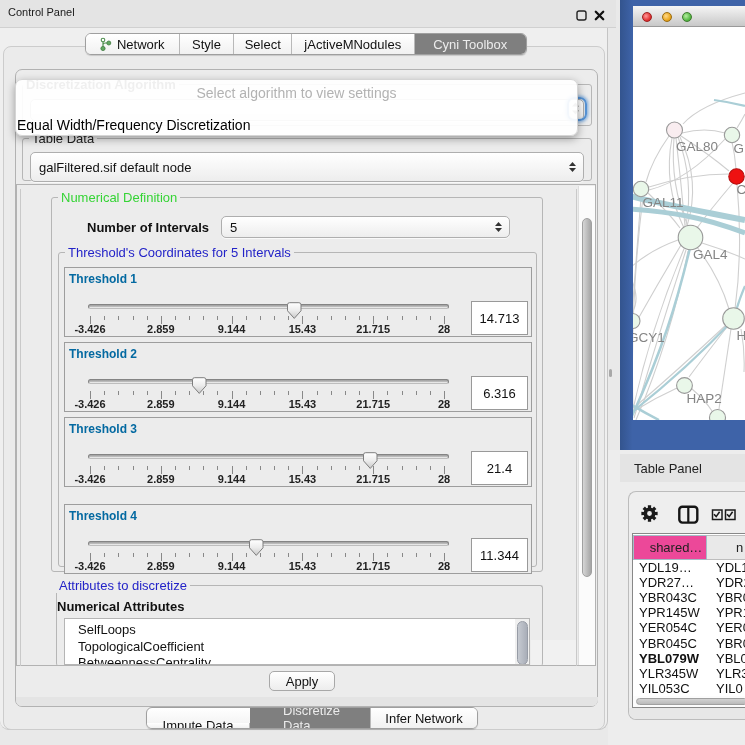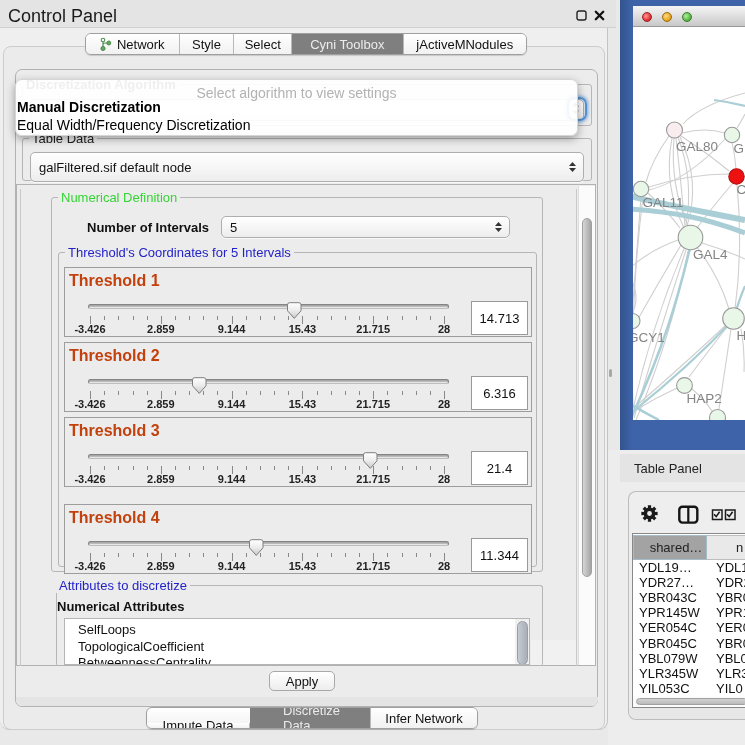--- a/index.html
+++ b/index.html
@@ -2,42 +2,42 @@
 <html><head>
 <meta charset="utf-8">
 <style>
   * { margin:0; padding:0; box-sizing:border-box; }
   html,body { width:745px; height:745px; overflow:hidden; }
   body { font-family:"Liberation Sans", sans-serif; background:#e9e9e9; position:relative; }
   .abs { position:absolute; }
 
   
   #titlebar { left:0; top:0; width:616px; height:28px; background:#e4e4e4; border-bottom:1px solid #d0d0d0; }
-  #titlebar .t { position:absolute; left:8px; top:6px; font-size:18px; color:#1a1a1a; }
+  #titlebar .t { position:absolute; left:8px; top:6px; font-size:11px; color:#1a1a1a; }
   #winbody { left:0; top:28px; width:608px; height:702px; background:#efefef; border-right:1px solid #c4c4c4; border-bottom:1px solid #c4c4c4; border-bottom-right-radius:9px; border-bottom-left-radius:9px; }
   #outerpane { left:3px; top:46px; width:602px; height:684px; background:#ebebeb; border:1px solid #cccccc; border-radius:8px; }
   #innerpane { left:15px; top:69px; width:583px; height:638px; background:#ececec; border:1px solid #b2b2b2; border-radius:7px; }
 
   
   .tabbar { display:flex; height:22px; border:1px solid #9f9f9f; border-radius:6px; overflow:hidden; background:linear-gradient(#ffffff,#f1f1f1); box-shadow:0 1px 1px rgba(0,0,0,0.15); }
   .tabbar .seg { display:flex; align-items:center; justify-content:center; font-size:13px; color:#111; border-right:1px solid #b9b9b9; background:linear-gradient(#ffffff,#f1f1f1); }
   .tabbar .seg:last-child { border-right:none; }
   .tabbar .seg.sel { background:#7f7f7f; color:#ececec; }
 
   
   .group { position:absolute; border:1px solid #b6b6b6; border-radius:3px; }
   .group > .lbl { position:absolute; top:-8px; left:6px; background:#ececec; padding:0 3px; font-size:13px; }
 
   .combo { position:absolute; background:linear-gradient(#ffffff,#ededed); border:1px solid #aeaeae; border-radius:5px; font-size:13px; color:#111; display:flex; align-items:center; box-shadow:0 1px 0 rgba(255,255,255,.7); }
   .combo .tx { padding-left:8px; }
   .combo .arr { position:absolute; right:6px; top:0; height:100%; display:flex; align-items:center; color:#333; }
 
   
   .thpanel { position:absolute; left:64px; width:468px; height:70px; border:1px solid #9d9d9d; background:#ececec; }
-  .thpanel .name { position:absolute; left:4px; top:4px; font-weight:bold; font-size:16px; color:#c2410c; }
+  .thpanel .name { position:absolute; left:4px; top:4px; font-weight:bold; font-size:12px; color:#0369a1; }
   .track { position:absolute; left:22.5px; top:36px; width:361px; height:5px; background:linear-gradient(#9e9e9e,#bdbdbd 55%,#f0f0f0 90%,#ffffff); border-radius:2.5px; border:1px solid #848484; border-bottom-color:#bdbdbd; }
   .thumb { position:absolute; top:34px; width:15px; height:17px; }
   .vbox { position:absolute; left:406px; top:33px; width:57px; height:34px; background:#ffffff; border:1px solid #999; display:flex; align-items:center; justify-content:center; font-size:13px; color:#111; }
   .ticks { position:absolute; left:0; top:48px; height:8px; }
   .tick { position:absolute; width:1px; background:#888; }
   .tlabels { position:absolute; top:55px; left:0; font-size:11px; font-weight:bold; color:#222; }
   .tl { position:absolute; transform:translateX(-50%); }
 
   
   #popup { left:15px; top:79px; width:563px; height:57px; background:rgba(255,255,255,0.93); border:1px solid #d5d5d5; border-radius:7px; box-shadow:0 3px 8px rgba(0,0,0,0.35); }
@@ -75,22 +75,22 @@
 
 <div class="abs tabbar" style="left:85px; top:33px; width:442px;">
   <div class="seg" style="width:94px;"><svg width="12" height="15" viewBox="0 0 12 15" style="margin-right:5px">
         <path d="M3 4.5 L3 9.5 M3 7.5 Q3 6 5.5 6 L7 6" stroke="#4f8f4f" stroke-width="1.2" fill="none"></path>
         <circle cx="3" cy="3" r="1.8" fill="#ffffff" stroke="#4f8f4f" stroke-width="1.1"></circle>
         <circle cx="3" cy="11.5" r="2.1" fill="#63a963" stroke="#3d7a3d" stroke-width="0.8"></circle>
         <circle cx="8.8" cy="6" r="2" fill="#63a963" stroke="#3d7a3d" stroke-width="0.8"></circle>
       </svg>Network</div>
   <div class="seg" style="width:55px;">Style</div>
   <div class="seg" style="width:58px;">Select</div>
+  <div class="seg" style="width:123px;">jActiveMNodules</div>
   <div class="seg sel" style="width:112px;">Cyni Toolbox</div>
-  <div class="seg" style="width:123px;">jActiveMNodules</div>
 </div>
 
 <div class="group" style="left:22px; top:84px; width:570px; height:42px;">
   <div class="lbl" style="font-weight:bold; color:#222; left:0;">Discretization Algorithm</div>
 </div>
 
 <div class="combo" style="left:30px; top:99px; width:554px; height:22px;"></div>
 <div class="abs" style="left:567px; top:96.5px; width:20px; height:24px; border:2.5px solid #5592d4; border-radius:7px; box-shadow:0 0 3px 1.5px rgba(90,150,215,0.65), inset 0 0 2px rgba(90,150,215,0.5);"></div>
 <svg class="abs" style="left:571px; top:102px;" width="9" height="13" viewBox="0 0 9 13">
     <path d="M4.5 0.5 L8 4.5 L1 4.5 Z" fill="#666"></path>
@@ -357,21 +357,20 @@
 <div class="abs" style="left:269px; top:671px; width:66px; height:20px; background:linear-gradient(#ffffff,#ededed); border:1px solid #a8a8a8; border-radius:5px; display:flex; align-items:center; justify-content:center; font-size:13px; color:#111;">Apply</div>
 
 <div class="abs tabbar" id="bottabs">
   <div class="seg" style="width:103px;margin-top:15px;">Impute Data</div>
   <div class="seg sel" style="width:121px;padding-left:33px;">Discretize Data</div>
   <div class="seg" style="width:106px;">Infer Network</div>
 </div>
 
 <div class="abs" id="popup">
   <div class="hint">Select algorithm to view settings</div>
-  <div class="i1">Manual Discretization</div>
   <div class="i2">Equal Width/Frequency Discretization</div>
 </div>
 
 <div class="abs" style="left:609px; top:369px; width:2.5px; height:8px; background:#a8a8a8; border-radius:2px;"></div>
 
 <div class="abs" id="bluepane">
   <div id="netwin">
     <div id="mactb">
       <div class="light" style="left:8.5px; background:radial-gradient(circle at 3px 3px,#ff9a9a,#e33535 60%,#b01414); border:0.5px solid #9d2020;"></div>
       <div class="light" style="left:28.5px; background:radial-gradient(circle at 3px 3px,#ffd98a,#eaa821 60%,#c07d0a); border:0.5px solid #9a6c10;"></div>
@@ -455,38 +454,38 @@
   <g stroke="#1b1b1b" stroke-width="1.5" fill="none">
     <rect x="71.5" y="6" width="9.5" height="9.5"></rect>
     <path d="M73 10.2 l2.2 2.4 l3.4-4.8" stroke-width="1.6"></path>
     <rect x="84.5" y="6" width="9.5" height="9.5"></rect>
     <path d="M86 10.2 l2.2 2.4 l3.4-4.8" stroke-width="1.6"></path>
   </g>
 </svg>
 
 <div class="abs" style="left:632px; top:533px; width:113px; height:175px; border:1px solid #888888; border-right:none; background:#ffffff; overflow:hidden; font-size:13px;">
   <div style="position:absolute; left:0; top:0; width:113px; height:161px; overflow:hidden;">
-    <div style="position:absolute; left:0; top:1px; width:74px; height:25px; background:#a3a3a3; border:1px solid #a4bcc7; text-align:center; line-height:24px; color:#222; padding-left:12px;">shared…</div>
+    <div style="position:absolute; left:0; top:1px; width:74px; height:25px; background:#ec4899; border:1px solid #a4bcc7; text-align:center; line-height:24px; color:#222; padding-left:12px;">shared…</div>
     <div style="position:absolute; left:74px; top:1px; width:60px; height:25px; background:#e9e9e9; border:1px solid #bdbdbd; border-left:none; color:#222;">
         <span style="position:absolute; left:29px; top:4px;">n</span>
       </div>
     <div id="rows" style="position:absolute; left:0; top:26px; width:130px; color:#111;">
         <div style="position:absolute; top:0.0px; left:6px;">YDL19…</div>
          <div style="position:absolute; top:0.0px; left:83px;">YDL1</div>
         <div style="position:absolute; top:15.1px; left:6px;">YDR27…</div>
          <div style="position:absolute; top:15.1px; left:83px;">YDR2</div>
         <div style="position:absolute; top:30.2px; left:6px;">YBR043C</div>
          <div style="position:absolute; top:30.2px; left:83px;">YBR0</div>
         <div style="position:absolute; top:45.3px; left:6px;">YPR145W</div>
          <div style="position:absolute; top:45.3px; left:83px;">YPR1</div>
         <div style="position:absolute; top:60.4px; left:6px;">YER054C</div>
          <div style="position:absolute; top:60.4px; left:83px;">YER0</div>
         <div style="position:absolute; top:75.5px; left:6px;">YBR045C</div>
          <div style="position:absolute; top:75.5px; left:83px;">YBR0</div>
-        <div style="position:absolute; top:90.6px; left:6px;">YBL079W</div>
+        <div style="position:absolute; top:90.6px; left:6px;font-weight:bold;">YBL079W</div>
          <div style="position:absolute; top:90.6px; left:83px;">YBL0</div>
         <div style="position:absolute; top:105.7px; left:6px;">YLR345W</div>
          <div style="position:absolute; top:105.7px; left:83px;">YLR3</div>
         <div style="position:absolute; top:120.8px; left:6px;">YIL053C</div>
          <div style="position:absolute; top:120.8px; left:83px;">YIL0</div>
       </div>
   </div>
   <div style="position:absolute; left:0; top:162px; width:113px; height:13px; background:#fcfcfc;"></div>
   <div style="position:absolute; left:2.5px; top:164px; width:112px; height:7px; background:linear-gradient(#d2d2d2,#bababa); border:1px solid #a0a0a0; border-radius:4px;"></div>
 </div>

